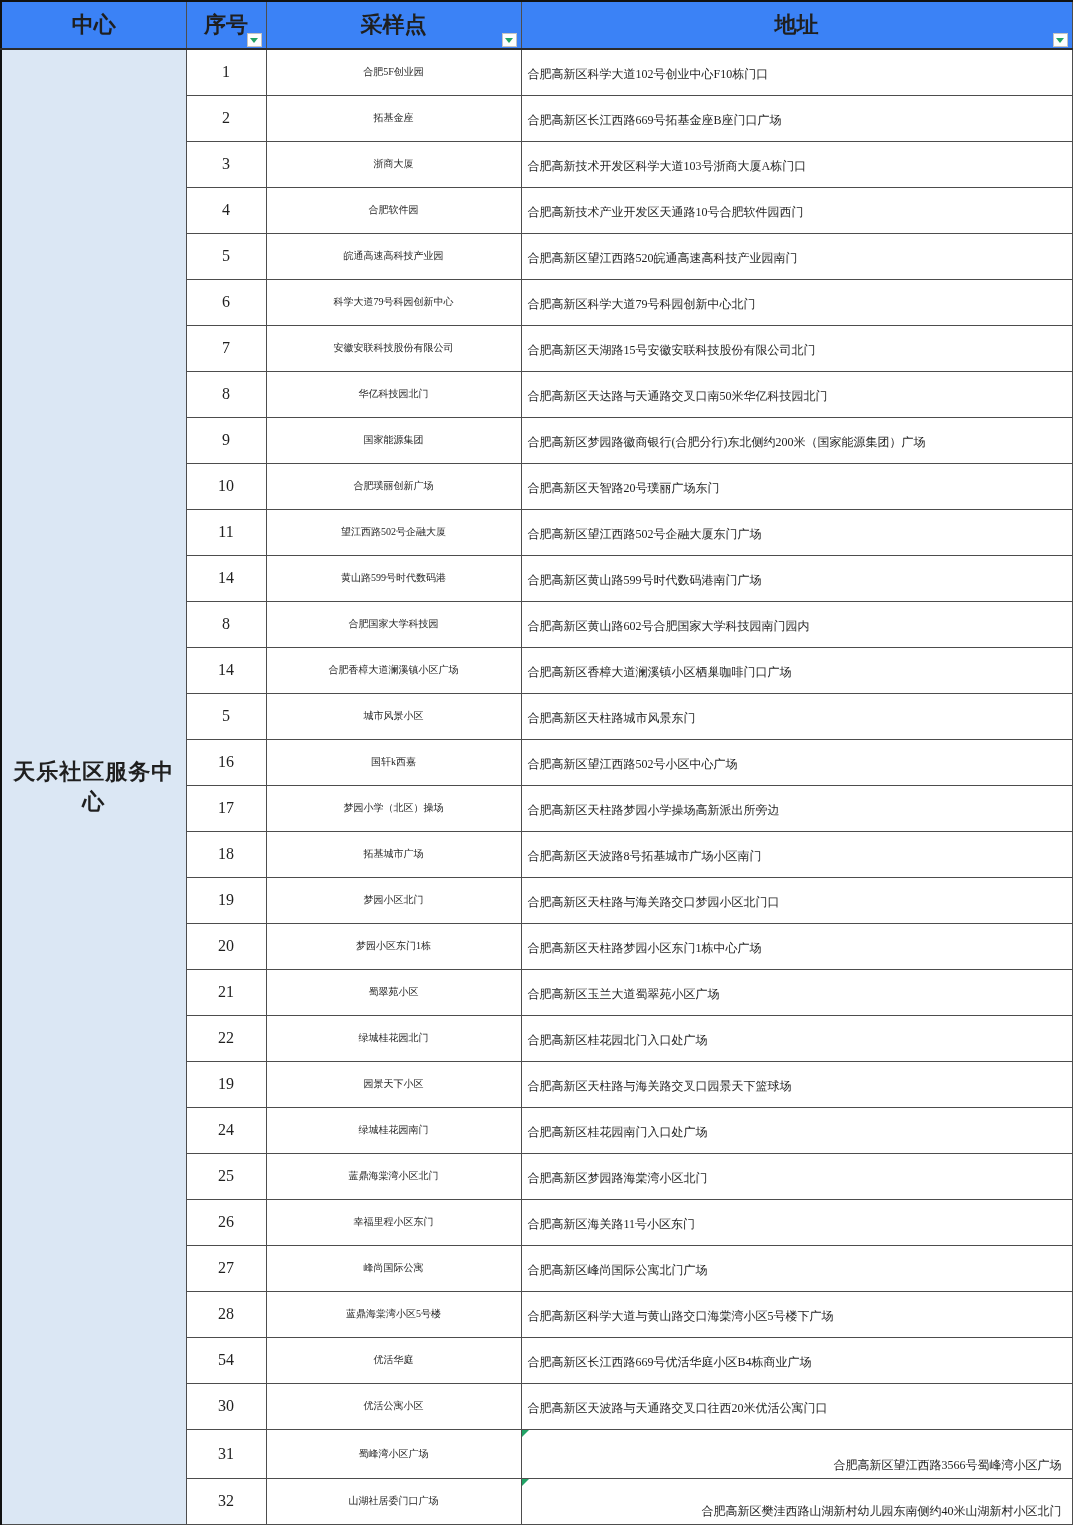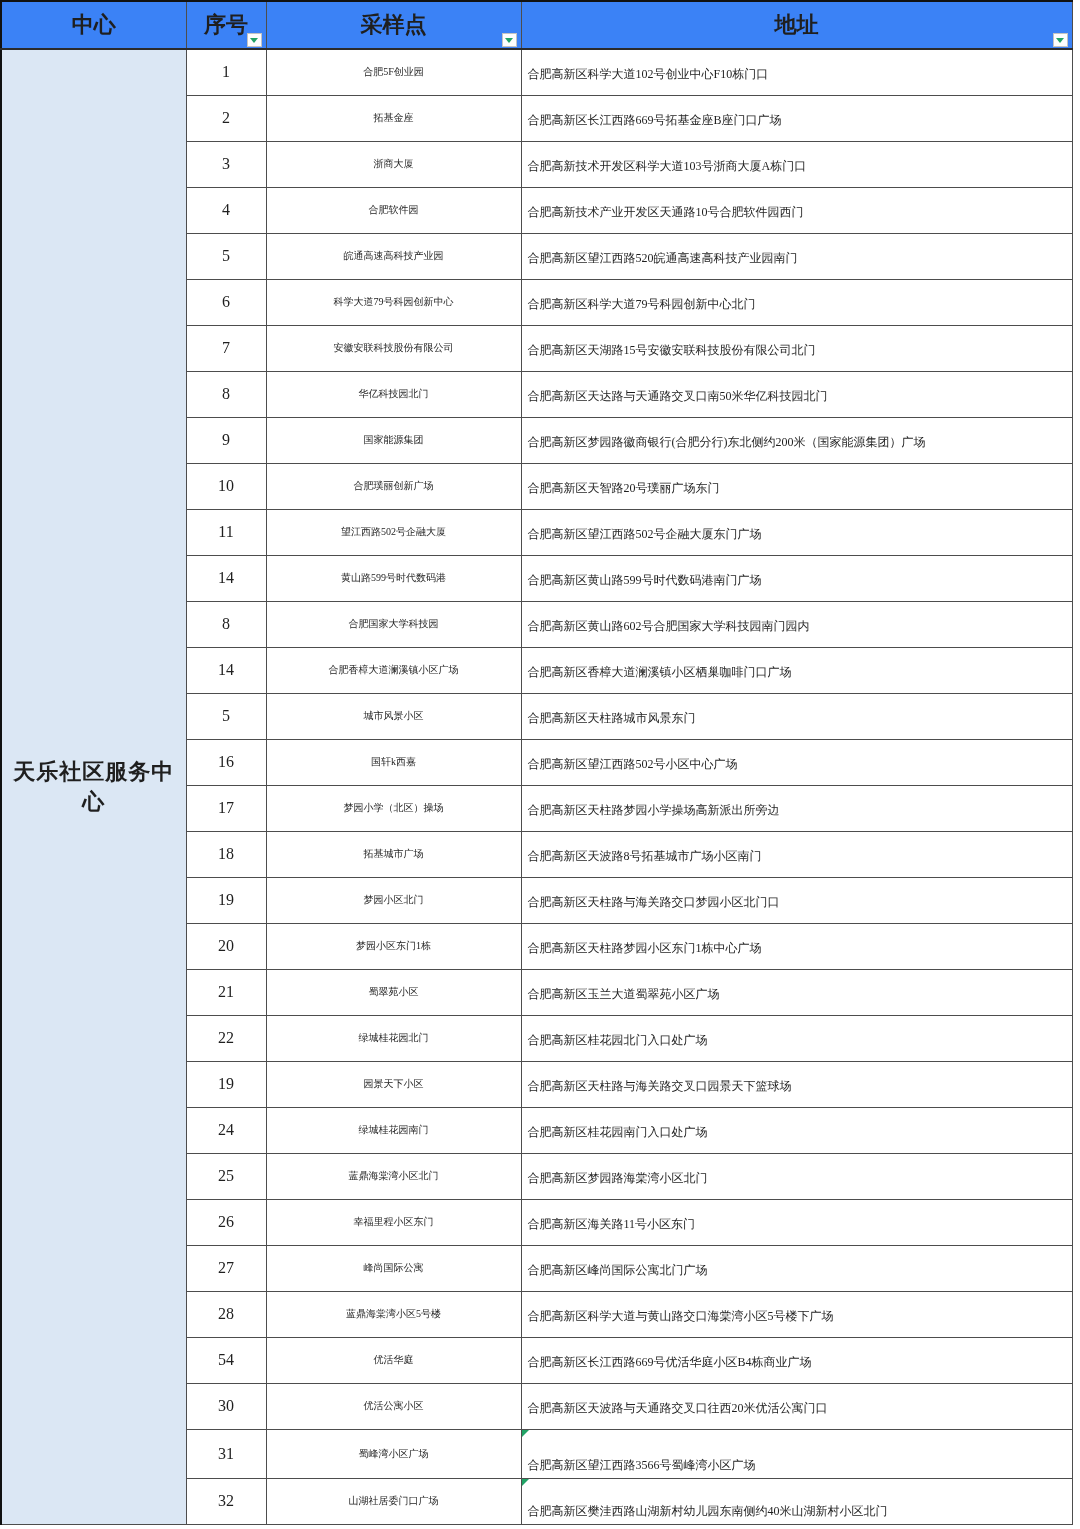--- a/index.html
+++ b/index.html
@@ -56,21 +56,21 @@
   }
   td.site-cell{
     text-align:center;vertical-align:middle;font-size:10px;
     padding:0 2px;
   }
   td.addr-cell{
     text-align:left;vertical-align:middle;font-size:12px;
     padding:7px 10px 1px 6px;line-height:1.3;position:relative;
   }
   tr.commented td.addr-cell{
-    vertical-align:bottom;padding-bottom:4px;
+    vertical-align:bottom;padding-bottom:4px;text-align:right;
   }
   tr.commented td.addr-cell::before{
     content:"";position:absolute;top:0;left:0;
     border-top:7px solid var(--filter-green,#21a366);
     border-right:7px solid transparent;
   }
 </style>
 </head>
 <body style="--center-bg: #dbe7f4; --filter-green: #21a366;">
 

